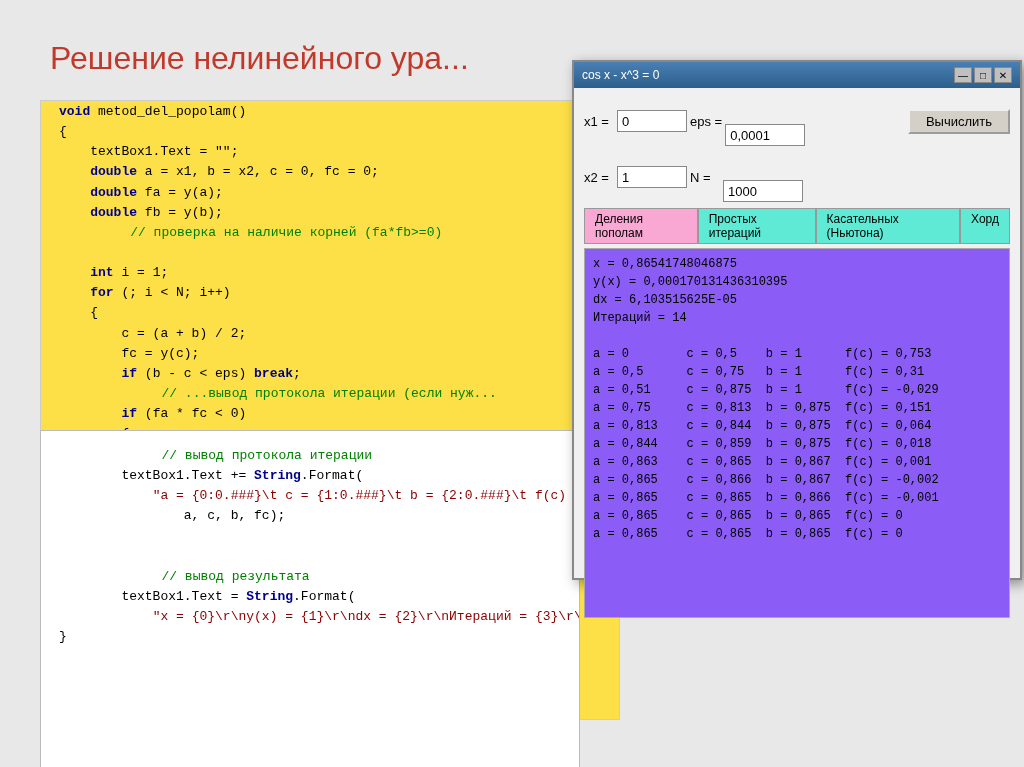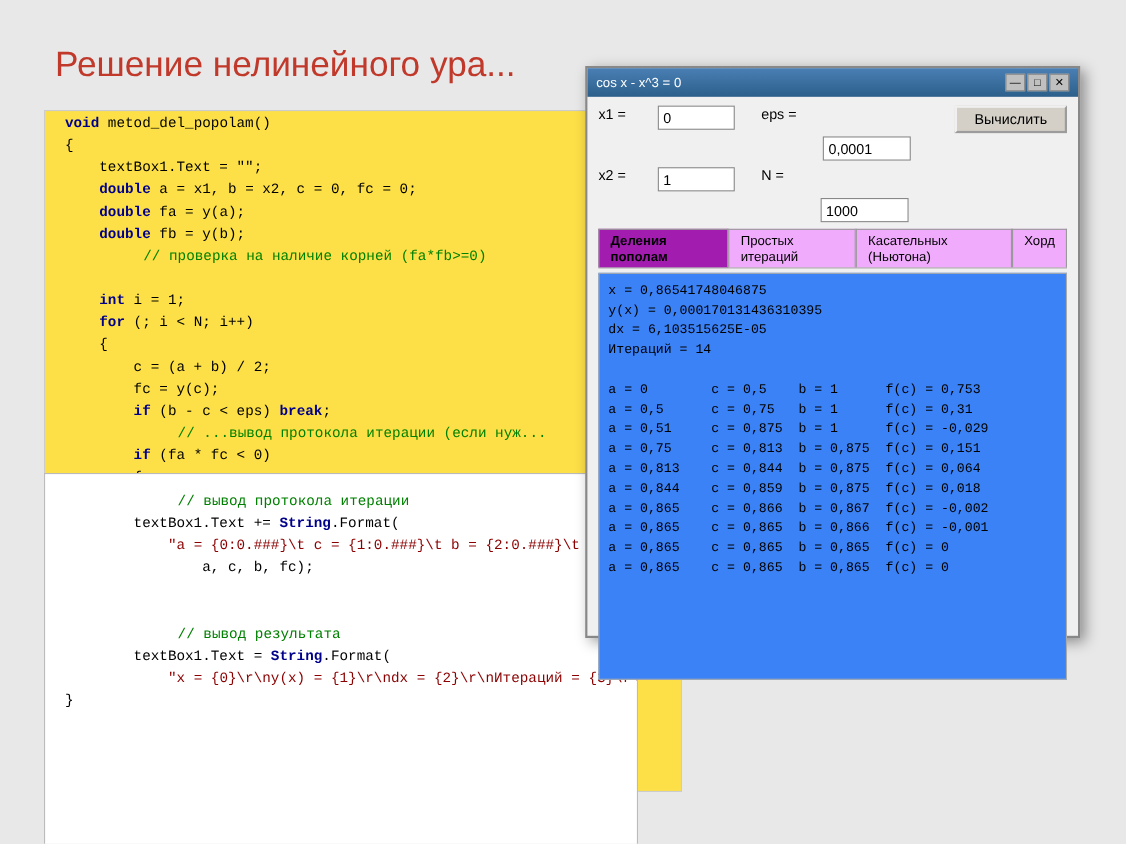--- a/index.html
+++ b/index.html
@@ -45,21 +45,21 @@
       color: #000;
     }
     .kw { color: #00008b; font-weight: bold; }
     .cm { color: #008000; margin-left: 40px; }
     .str { color: #8b0000; }
 
     
     #float-window {
       position: absolute;
       top: 60px;
-      left: 532px;
+      left: 572px;
       width: 450px;
       height: 520px;
       background: #f0f0f0;
       border: 2px solid #888;
       box-shadow: 4px 4px 12px rgba(0,0,0,0.4);
     }
 
     #float-titlebar {
       background: linear-gradient(to bottom, #4a7fb5, #2c5f8a);
       color: white;
@@ -90,22 +90,22 @@
       justify-content: center;
       color: #000;
     }
 
     #float-content {
       padding: 8px 10px;
     }
 
     .param-row {
       display: flex;
-      align-items: flex-start;
-      gap: 24px;
+      align-items: center;
+      gap: 3px;
       margin-bottom: 6px;
       font-size: 13px;
     }
     .param-label {
       color: #000;
       min-width: 30px;
     }
     .param-input {
       border: 1px solid #888;
       background: white;
@@ -131,34 +131,34 @@
 
     
     #tabs-row {
       display: flex;
       border-bottom: 1px solid #999;
       margin: 4px 0 0 0;
     }
     .tab {
       padding: 3px 10px;
       font-size: 12px;
-      background: #f0abfc;
+      background: #5eead4;
       border: 1px solid #999;
       border-bottom: none;
       cursor: pointer;
       color: #000;
     }
     .tab.active {
-      background: #a21caf;
-      font-weight: bold;
+      background: #f9a8d4;
+      font-weight: normal;
     }
 
     
     #results-area {
-      background: #3b82f6;
+      background: #8b5cf6;
       border: 1px solid #aaa;
       margin: 4px 0 0 0;
       height: 370px;
       overflow-y: scroll;
       font-family: 'Courier New', monospace;
       font-size: 12px;
       padding: 6px 8px;
     }
     .res-line {
       line-height: 1.5;
@@ -271,19 +271,20 @@
       <div class="res-line">y(x) = 0,000170131436310395</div>
       <div class="res-line">dx = 6,103515625E-05</div>
       <div class="res-line">Итераций = 14</div>
       <div class="res-line">&nbsp;</div>
       <div class="res-line">a = 0        c = 0,5    b = 1      f(c) = 0,753</div>
       <div class="res-line">a = 0,5      c = 0,75   b = 1      f(c) = 0,31</div>
       <div class="res-line">a = 0,51     c = 0,875  b = 1      f(c) = -0,029</div>
       <div class="res-line">a = 0,75     c = 0,813  b = 0,875  f(c) = 0,151</div>
       <div class="res-line">a = 0,813    c = 0,844  b = 0,875  f(c) = 0,064</div>
       <div class="res-line">a = 0,844    c = 0,859  b = 0,875  f(c) = 0,018</div>
+      <div class="res-line">a = 0,863    c = 0,865  b = 0,867  f(c) = 0,001</div>
       <div class="res-line">a = 0,865    c = 0,866  b = 0,867  f(c) = -0,002</div>
       <div class="res-line">a = 0,865    c = 0,865  b = 0,866  f(c) = -0,001</div>
       <div class="res-line">a = 0,865    c = 0,865  b = 0,865  f(c) = 0</div>
       <div class="res-line">a = 0,865    c = 0,865  b = 0,865  f(c) = 0</div>
     </div>
   </div>
 </div>
 
 </body></html>

